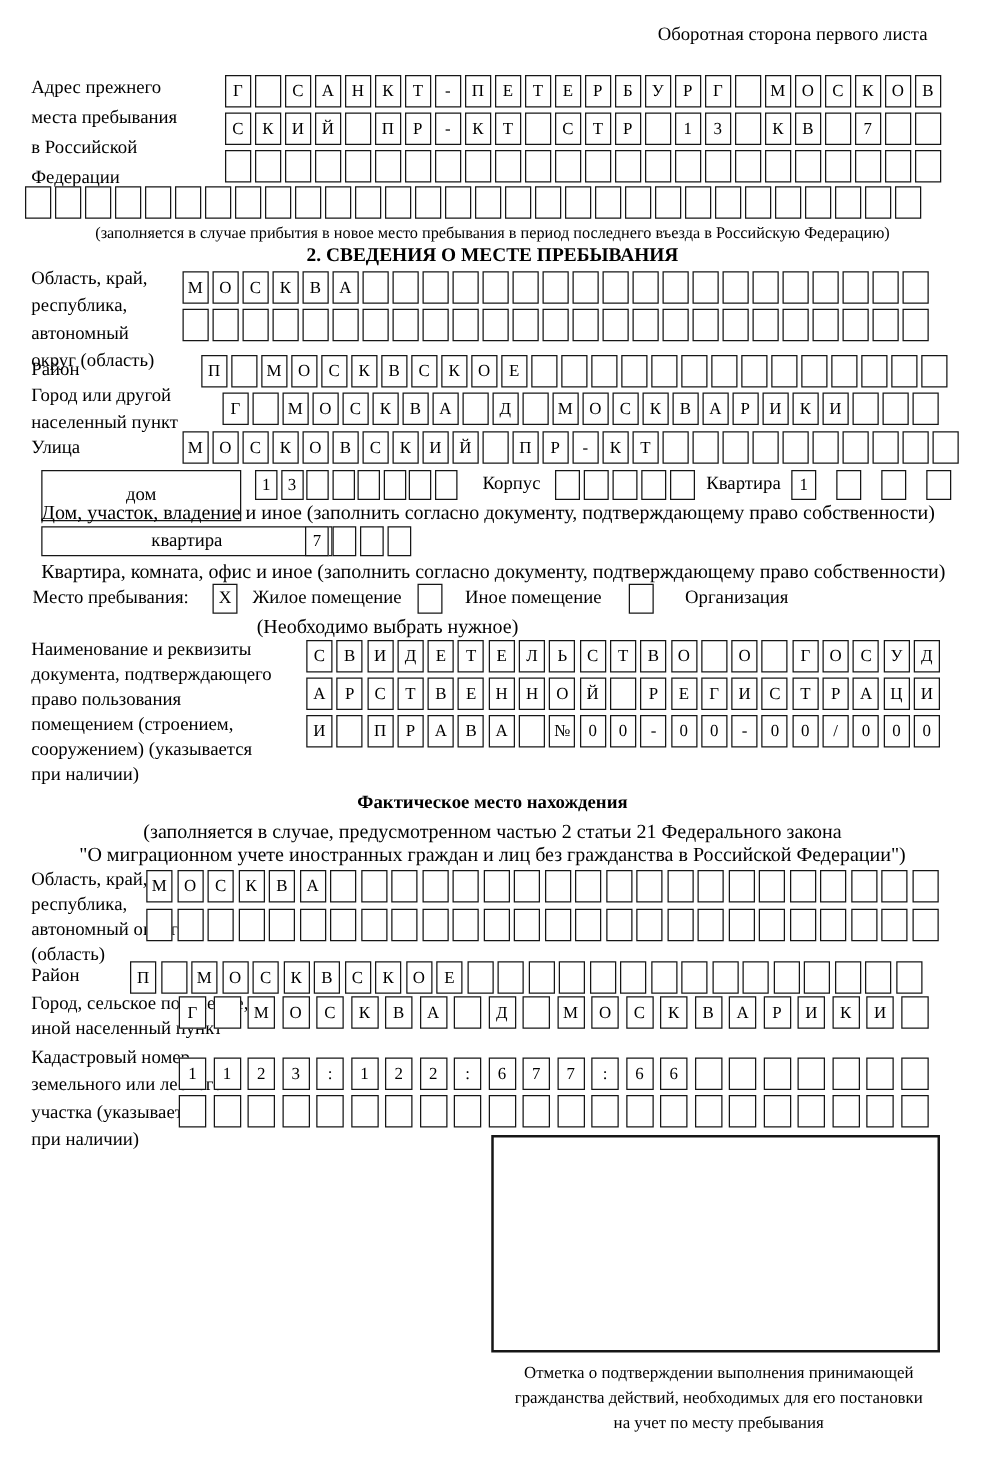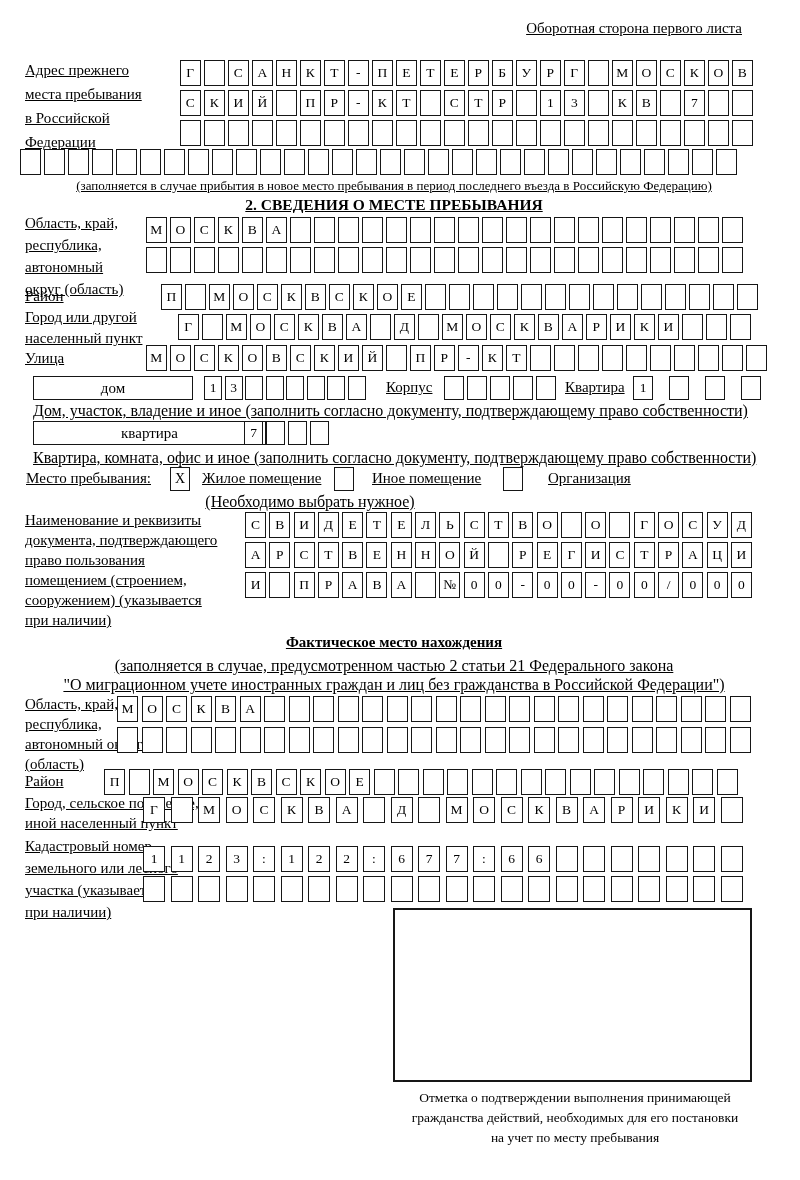--- a/index.html
+++ b/index.html
@@ -1,18 +1,18 @@
 <!DOCTYPE html>
 <html><head>
 <meta charset="utf-8">
 <style>
   html,body{margin:0;padding:0;background:#888;}
   .page{position:relative;width:800px;height:1180px;background:#ffffff;margin:0 auto;
         font-family:"Liberation Serif","DejaVu Serif",serif;color:#000;overflow:hidden;}
-  .abs{position:absolute;text-decoration:underline;}
+  .abs{position:absolute;}
   .lbl{font-size:15px;white-space:nowrap;}
   .cap{font-size:13px;white-space:nowrap;}
   .cap2{font-size:16px;white-space:nowrap;}
   .title{font-size:15.5px;font-weight:bold;white-space:nowrap;}
   .center{left:0;width:724px;text-align:center;margin-left:32px;}
   .boxrow{position:absolute;display:flex;gap:var(--g,3.5px);}
   .cell{width:var(--bw,20.5px);height:var(--bh,26px);box-sizing:border-box;
         border:1.6px solid #161616;display:flex;align-items:center;justify-content:center;
         font-size:13.5px;background:#fff;}
   .bigbox{position:absolute;box-sizing:border-box;border:1.6px solid #161616;
@@ -288,21 +288,21 @@
       <div class="cell"></div>
       <div class="cell"></div>
       <div class="cell"></div>
       <div class="cell"></div>
       <div class="cell"></div>
       <div class="cell"></div>
       <div class="cell"></div>
       <div class="cell"></div>
     </div>
 
-  <div class="bigbox" style="left:33px;top:376px;width:160px;height:24px;">дом</div>
+  <div class="bigbox" style="left:33px;top:376px;width:160px;height:41px;">дом</div>
   <div class="boxrow" style="left:204px;top:376px;--bw:18px;--g:2.5px;--bh:24px;">
       <div class="cell">1</div>
       <div class="cell">3</div>
       <div class="cell"></div>
       <div class="cell"></div>
       <div class="cell"></div>
       <div class="cell"></div>
       <div class="cell"></div>
       <div class="cell"></div>
     </div>

